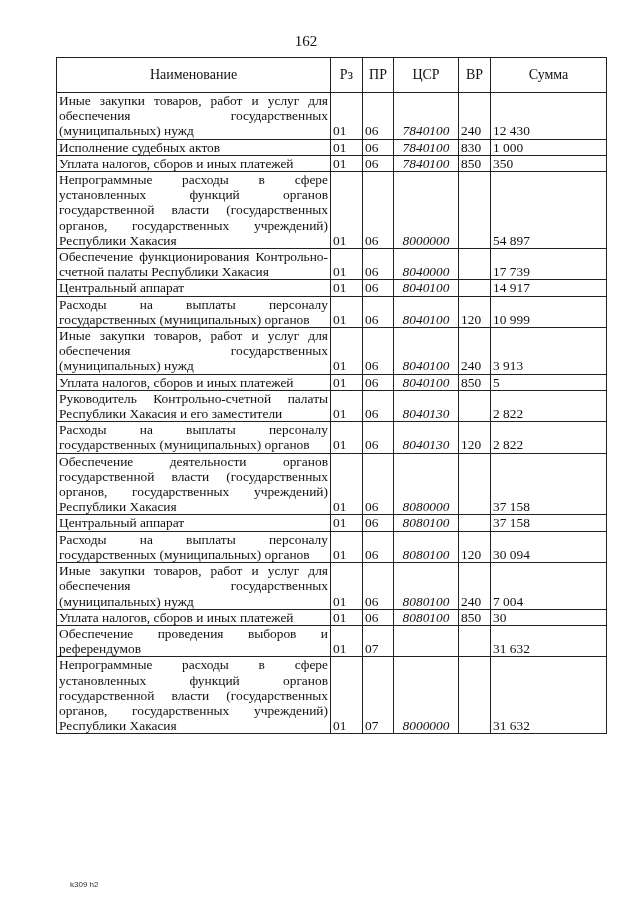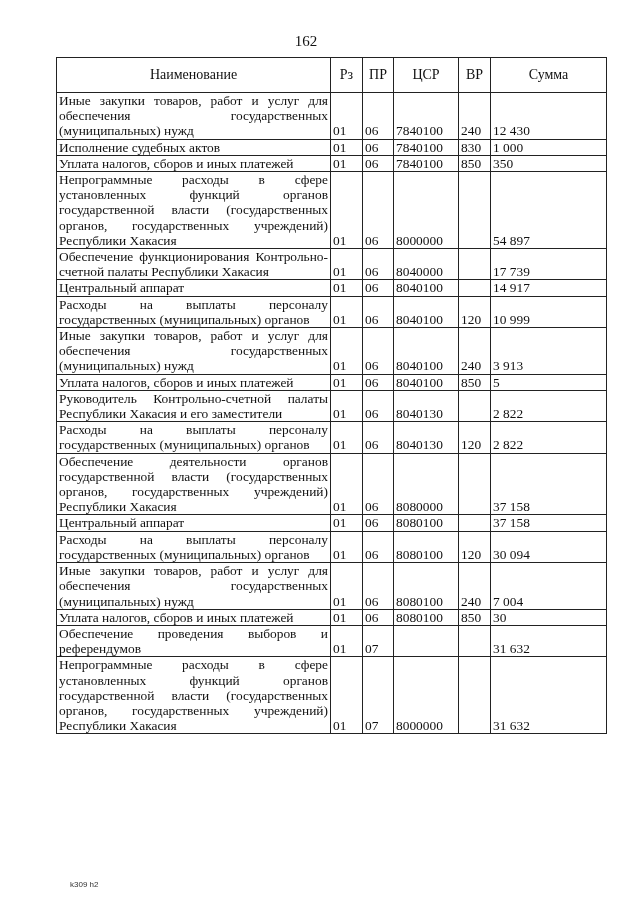--- a/index.html
+++ b/index.html
@@ -12,21 +12,21 @@
   table.budget th, table.budget td { border: 1px solid #222; padding: 0 2px; vertical-align: bottom; }
   table.budget th { font-weight: normal; height: 34px; vertical-align: middle; text-align: center; font-size: 14px; }
   col.c-name { width: 274px; }
   col.c-rz { width: 32px; }
   col.c-pr { width: 31px; }
   col.c-csr { width: 65px; }
   col.c-vr { width: 32px; }
   col.c-sum { width: 116px; }
   td.name { text-align: justify; text-align-last: left; padding-left: 1px; }
   td.num { text-align: left; white-space: nowrap; }
-  td.csr { text-align: left; white-space: nowrap; padding-left: 1px; }
+  td.csr { text-align: center; white-space: nowrap; padding-left: 1px; font-style: italic; }
   td.vr { text-align: left; padding-left: 1px; }
   .footer-code { position: absolute; left: 56px; top: 880px; font-family: "Liberation Sans", sans-serif;
                  font-size: 8px; color: #333; margin-left: 14px; }
 </style>
 </head>
 <body>
 
 <div class="page-number">162</div>
 
 <table class="budget">

